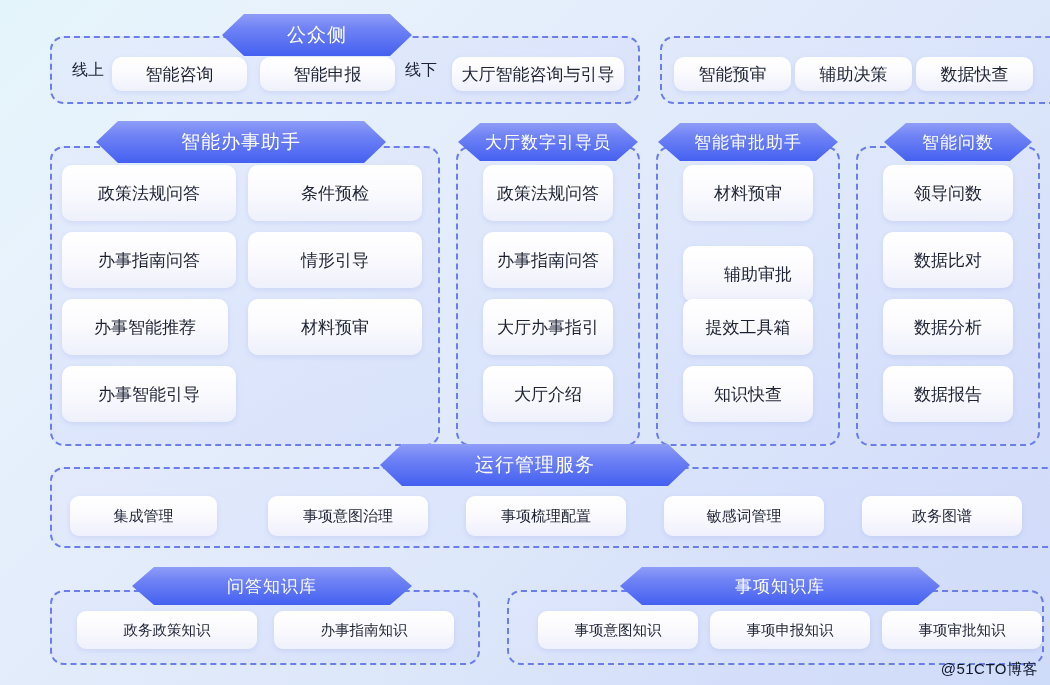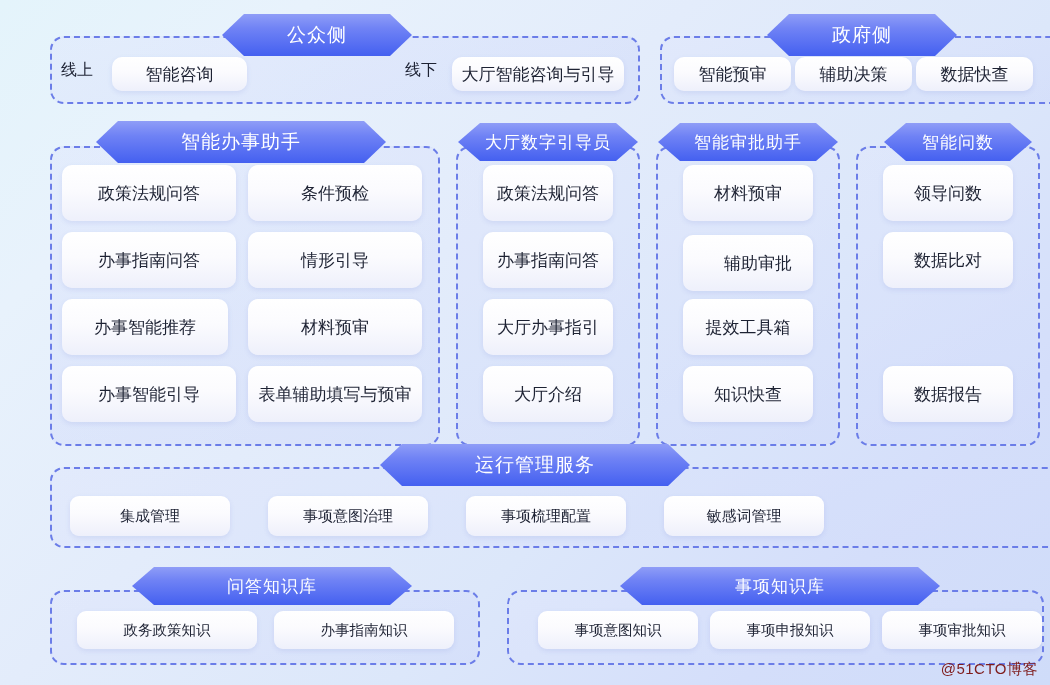--- a/index.html
+++ b/index.html
@@ -54,79 +54,80 @@
   .sidelabel{
     position:absolute;
     font-size:16px;
     color:#1d2233;
     display:flex;align-items:center;
     white-space:nowrap;
   }
 
   .watermark{
     position:absolute;right:12px;bottom:6px;
-    font-size:15px;color:#7f1d1d;letter-spacing:.5px;
+    font-size:15px;color:#0f172a;letter-spacing:.5px;
     user-select:none;
   }
 </style>
 </head>
 <body>
 
 <div id="stage">
 
   <div class="group" style="left:18px;top:36px;width:590px;height:68px;"></div>
   <div class="banner" style="left:190px;top:14px;width:190px;">公众侧</div>
-  <div class="sidelabel" style="left:29px;top:58px;height:24px;">线上</div>
+  <div class="sidelabel" style="left:40px;top:58px;height:24px;">线上</div>
   <div class="card" style="left:80px;top:57px;width:135px;height:34px;">智能咨询</div>
+  <div class="card" style="left:228px;top:57px;width:135px;height:34px;">智能申报</div>
   <div class="sidelabel" style="left:373px;top:58px;height:24px;">线下</div>
   <div class="card" style="left:420px;top:57px;width:172px;height:34px;">大厅智能咨询与引导</div>
 
   <div class="group" style="left:628px;top:36px;width:404px;height:68px;"></div>
-  <div class="banner" style="left:735px;top:14px;width:190px;">政府侧</div>
   <div class="card" style="left:642px;top:57px;width:117px;height:34px;">智能预审</div>
   <div class="card" style="left:763px;top:57px;width:117px;height:34px;">辅助决策</div>
   <div class="card" style="left:884px;top:57px;width:117px;height:34px;">数据快查</div>
 
   <div class="group" style="left:18px;top:146px;width:390px;height:300px;"></div>
   <div class="banner" style="left:64px;top:121px;width:290px;">智能办事助手</div>
   <div class="card" style="left:30px;top:165px;width:174px;height:56px;">政策法规问答</div>
   <div class="card" style="left:216px;top:165px;width:174px;height:56px;">条件预检</div>
   <div class="card" style="left:30px;top:232px;width:174px;height:56px;">办事指南问答</div>
   <div class="card" style="left:216px;top:232px;width:174px;height:56px;">情形引导</div>
   <div class="card" style="left:30px;top:299px;width:166px;height:56px;">办事智能推荐</div>
   <div class="card" style="left:216px;top:299px;width:174px;height:56px;">材料预审</div>
   <div class="card" style="left:30px;top:366px;width:174px;height:56px;">办事智能引导</div>
-  <div class="card" style="left:216px;top:366px;width:174px;height:56px;">表单辅助填写与预审</div>
 
   <div class="group" style="left:424px;top:146px;width:184px;height:300px;"></div>
   <div class="banner sm" style="left:426px;top:123px;width:180px;">大厅数字引导员</div>
   <div class="card" style="left:451px;top:165px;width:130px;height:56px;">政策法规问答</div>
   <div class="card" style="left:451px;top:232px;width:130px;height:56px;">办事指南问答</div>
   <div class="card" style="left:451px;top:299px;width:130px;height:56px;">大厅办事指引</div>
   <div class="card" style="left:451px;top:366px;width:130px;height:56px;">大厅介绍</div>
 
   <div class="group" style="left:624px;top:146px;width:184px;height:300px;"></div>
   <div class="banner sm" style="left:626px;top:123px;width:180px;">智能审批助手</div>
   <div class="card" style="left:651px;top:165px;width:130px;height:56px;">材料预审</div>
-  <div class="card" style="left:651px;top:235px;width:130px;height:56px;padding-left:20px;">辅助审批</div>
+  <div class="card" style="left:651px;top:246px;width:130px;height:56px;padding-left:20px;">辅助审批</div>
   <div class="card" style="left:651px;top:299px;width:130px;height:56px;">提效工具箱</div>
   <div class="card" style="left:651px;top:366px;width:130px;height:56px;">知识快查</div>
 
   <div class="group" style="left:824px;top:146px;width:184px;height:300px;"></div>
   <div class="banner sm" style="left:852px;top:123px;width:148px;">智能问数</div>
   <div class="card" style="left:851px;top:165px;width:130px;height:56px;">领导问数</div>
   <div class="card" style="left:851px;top:232px;width:130px;height:56px;">数据比对</div>
+  <div class="card" style="left:851px;top:299px;width:130px;height:56px;">数据分析</div>
   <div class="card" style="left:851px;top:366px;width:130px;height:56px;">数据报告</div>
 
   <div class="group" style="left:18px;top:467px;width:1012px;height:81px;"></div>
   <div class="banner" style="left:348px;top:444px;width:310px;">运行管理服务</div>
-  <div class="card small" style="left:38px;top:496px;width:160px;height:40px;">集成管理</div>
+  <div class="card small" style="left:38px;top:496px;width:147px;height:40px;">集成管理</div>
   <div class="card small" style="left:236px;top:496px;width:160px;height:40px;">事项意图治理</div>
   <div class="card small" style="left:434px;top:496px;width:160px;height:40px;">事项梳理配置</div>
   <div class="card small" style="left:632px;top:496px;width:160px;height:40px;">敏感词管理</div>
+  <div class="card small" style="left:830px;top:496px;width:160px;height:40px;">政务图谱</div>
 
   <div class="group" style="left:18px;top:590px;width:430px;height:75px;"></div>
   <div class="banner sm" style="left:100px;top:567px;width:280px;">问答知识库</div>
   <div class="card tiny" style="left:45px;top:611px;width:180px;height:38px;">政务政策知识</div>
   <div class="card tiny" style="left:242px;top:611px;width:180px;height:38px;">办事指南知识</div>
 
   <div class="group" style="left:475px;top:590px;width:537px;height:75px;"></div>
   <div class="banner sm" style="left:588px;top:567px;width:320px;">事项知识库</div>
   <div class="card tiny" style="left:506px;top:611px;width:160px;height:38px;">事项意图知识</div>
   <div class="card tiny" style="left:678px;top:611px;width:160px;height:38px;">事项申报知识</div>

